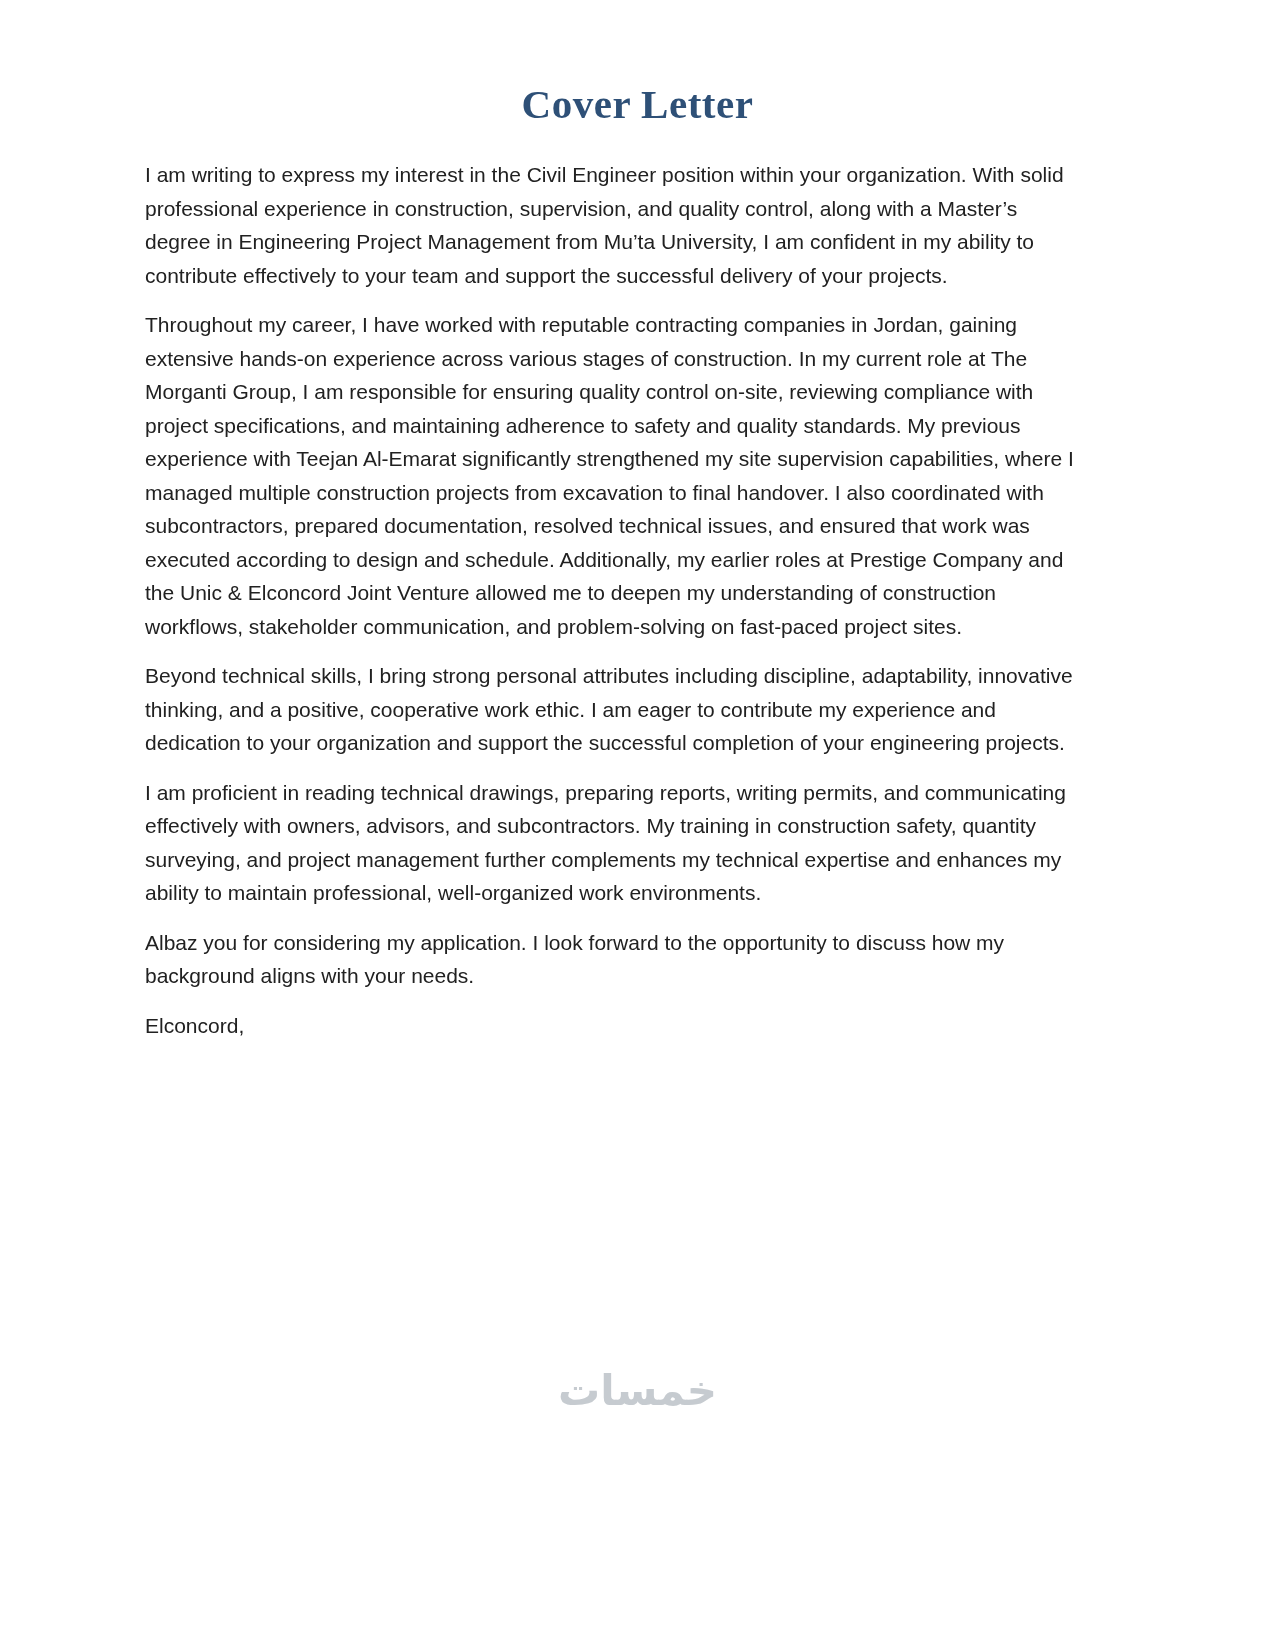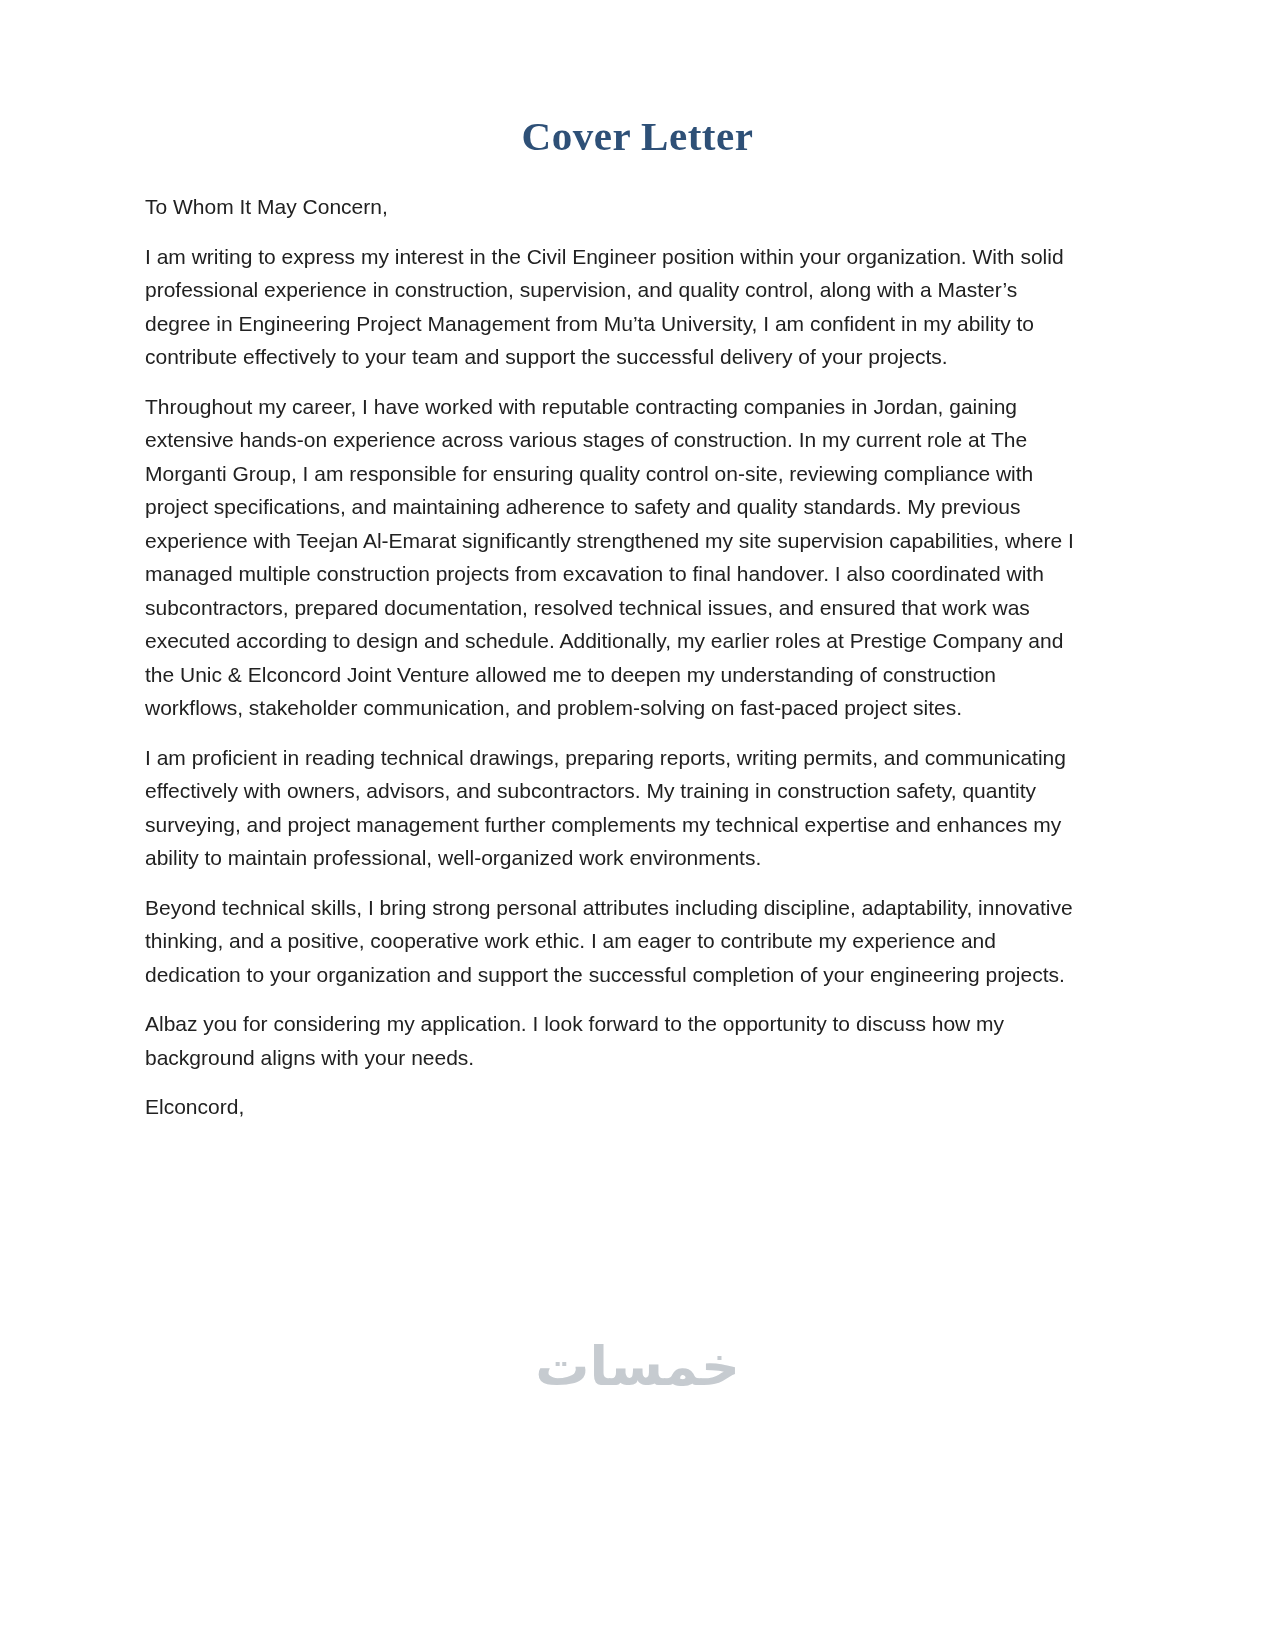--- a/index.html
+++ b/index.html
@@ -8,21 +8,21 @@
     background: #ffffff;
     font-family: "Liberation Sans", sans-serif;
   }
 
   .page {
     position: relative;
     width: 1275px;
     height: 1450px;
     margin: 0 auto;
     background: #ffffff;
-    padding: 112px 145px 0 145px;
+    padding: 80px 145px 0 145px;
     overflow: hidden;
   }
 
   .title {
     font-family: "Liberation Serif", "DejaVu Serif", serif;
     font-weight: 700;
     font-size: 41px;
     color: #2e5077;
     text-align: center;
     letter-spacing: 0.5px;
@@ -45,50 +45,49 @@
     margin-bottom: 2px !important;
   }
 
   .signature {
     font-weight: 700;
     margin-bottom: 0 !important;
   }
 
   .watermark {
     position: absolute;
-    bottom: 52px;
+    bottom: 35px;
     left: 0;
     right: 0;
     text-align: center;
-    font-size: 54px;
+    font-size: 42px;
     font-weight: 700;
     color: #c6cbd0;
     direction: rtl;
     font-family: "DejaVu Sans", sans-serif;
     letter-spacing: 1px;
   }
 </style>
 </head>
 <body>
 
 <div class="page">
 
   <h1 class="title">Cover Letter</h1>
 
   <div class="body-text">
 
-    <p class="salutation">To Whom It May Concern,</p>
 
     <p>I am writing to express my interest in the Civil Engineer position within your organization. With solid professional experience in construction, supervision, and quality control, along with a Master’s degree in Engineering Project Management from Mu’ta University, I am confident in my ability to contribute effectively to your team and support the successful delivery of your projects.</p>
 
     <p>Throughout my career, I have worked with reputable contracting companies in Jordan, gaining extensive hands-on experience across various stages of construction. In my current role at The Morganti Group, I am responsible for ensuring quality control on-site, reviewing compliance with project specifications, and maintaining adherence to safety and quality standards. My previous experience with Teejan Al-Emarat significantly strengthened my site supervision capabilities, where I managed multiple construction projects from excavation to final handover. I also coordinated with subcontractors, prepared documentation, resolved technical issues, and ensured that work was executed according to design and schedule. Additionally, my earlier roles at Prestige Company and the Unic &amp; Elconcord Joint Venture allowed me to deepen my understanding of construction workflows, stakeholder communication, and problem-solving on fast-paced project sites.</p>
 
+    <p>Beyond technical skills, I bring strong personal attributes including discipline, adaptability, innovative thinking, and a positive, cooperative work ethic. I am eager to contribute my experience and dedication to your organization and support the successful completion of your engineering projects.</p>
+
     <p>I am proficient in reading technical drawings, preparing reports, writing permits, and communicating effectively with owners, advisors, and subcontractors. My training in construction safety, quantity surveying, and project management further complements my technical expertise and enhances my ability to maintain professional, well-organized work environments.</p>
-
-    <p>Beyond technical skills, I bring strong personal attributes including discipline, adaptability, innovative thinking, and a positive, cooperative work ethic. I am eager to contribute my experience and dedication to your organization and support the successful completion of your engineering projects.</p>
 
     <p>Albaz you for considering my application. I look forward to the opportunity to discuss how my background aligns with your needs.</p>
 
     <p class="closing">Elconcord,</p>
 
 
   </div>
 
   <div class="watermark">خمسات</div>
 

